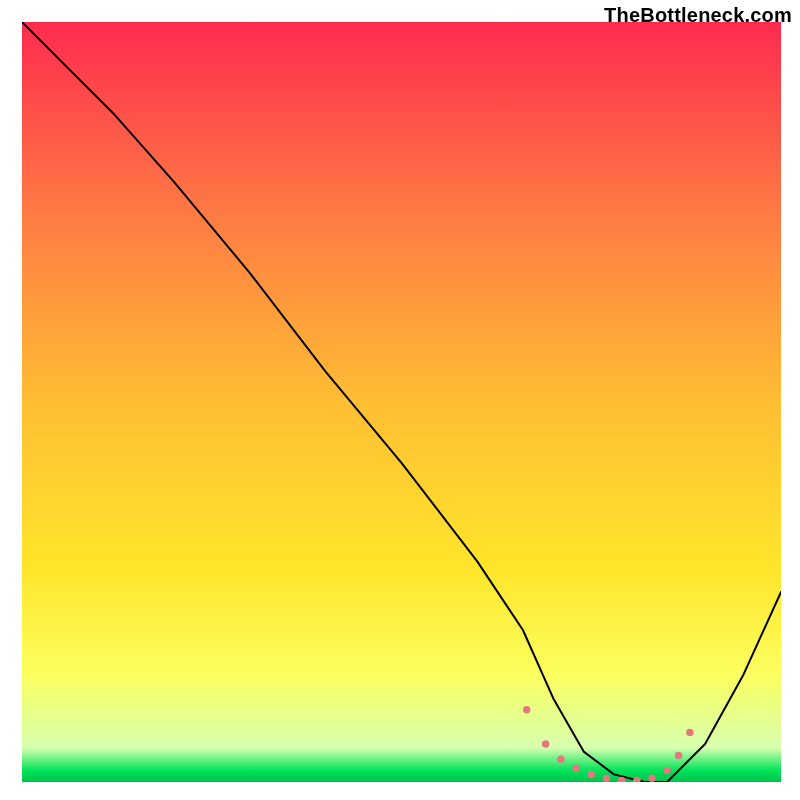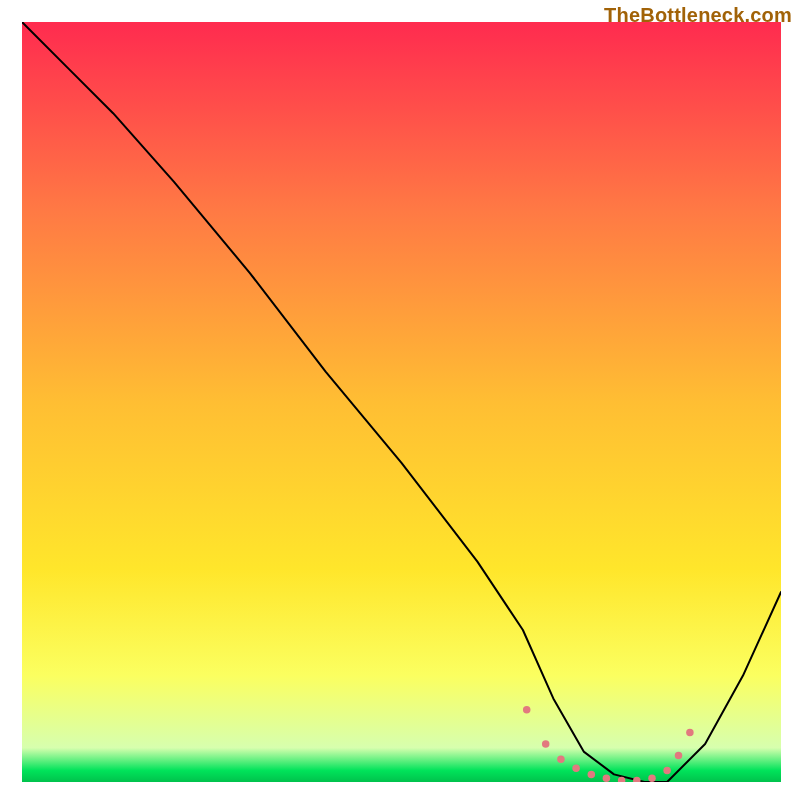--- a/index.html
+++ b/index.html
@@ -14,21 +14,21 @@
     position: relative;
     width: 800px;
     height: 800px;
   }
   .watermark {
     position: absolute;
     top: 4px;
     right: 8px;
     font-size: 20px;
     font-weight: bold;
-    color: #a16207;
+    color: #000000;
     letter-spacing: 0.2px;
   }
   svg.chart {
     position: absolute;
     top: 22px;
     left: 22px;
   }
 </style>
 </head>
 <body>

